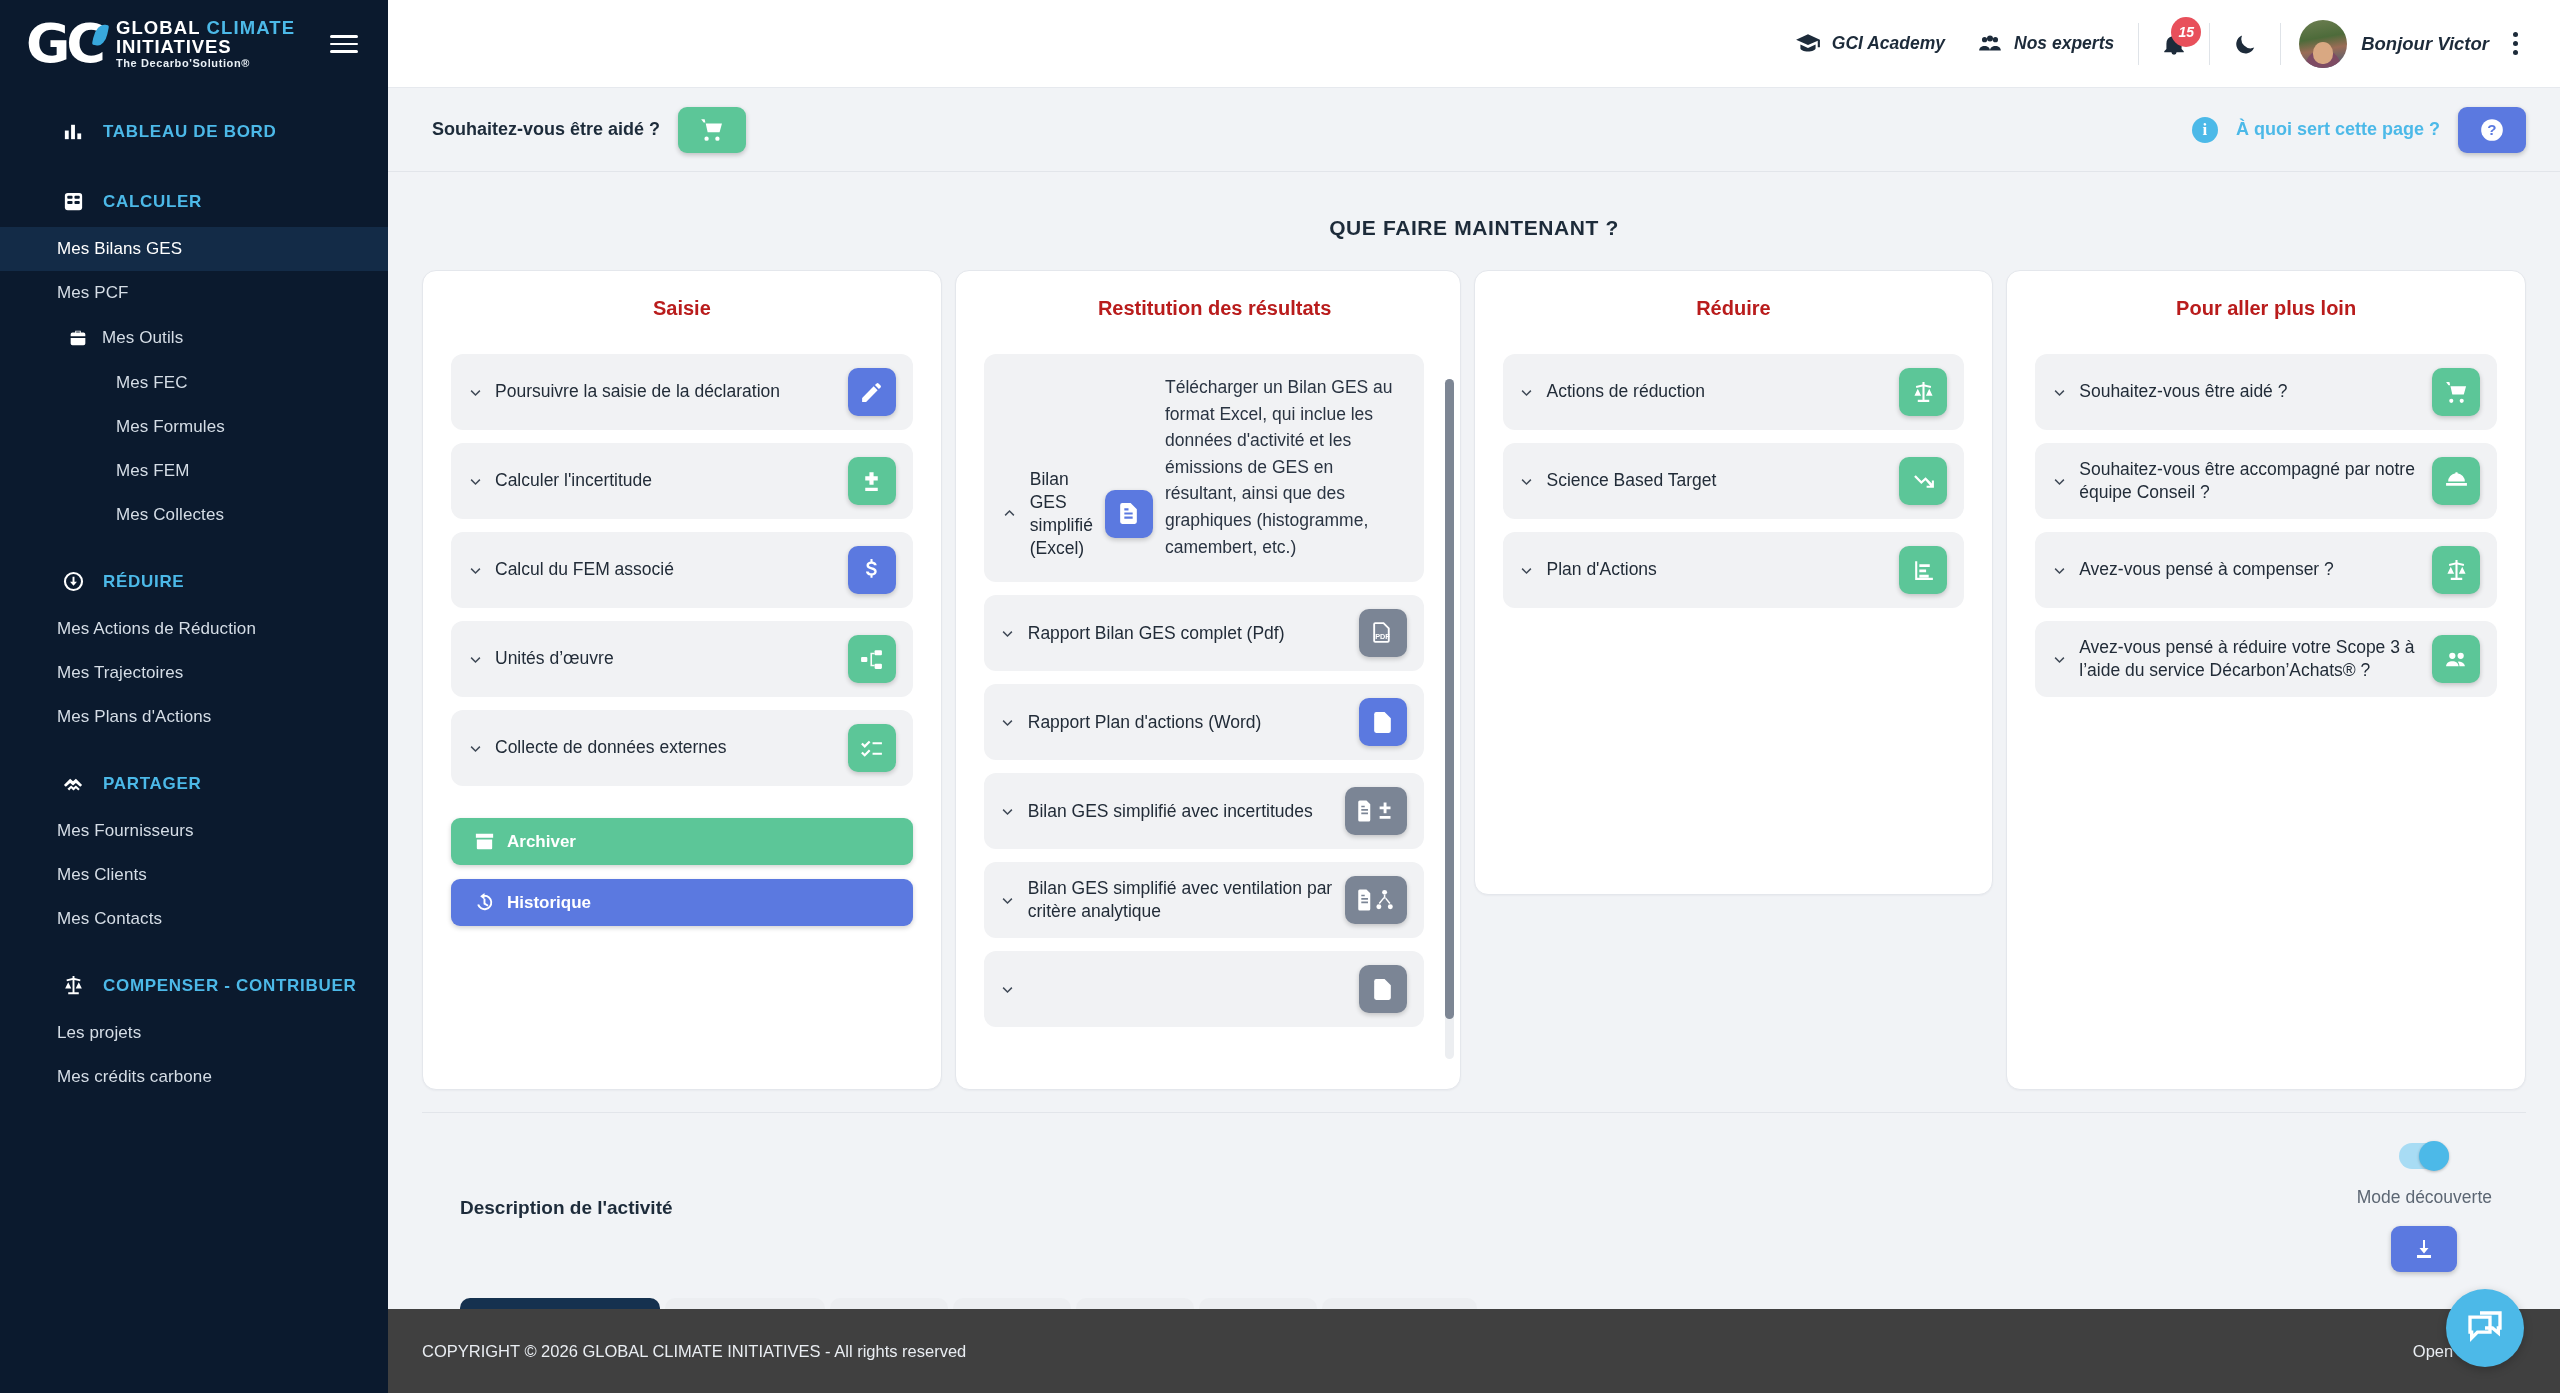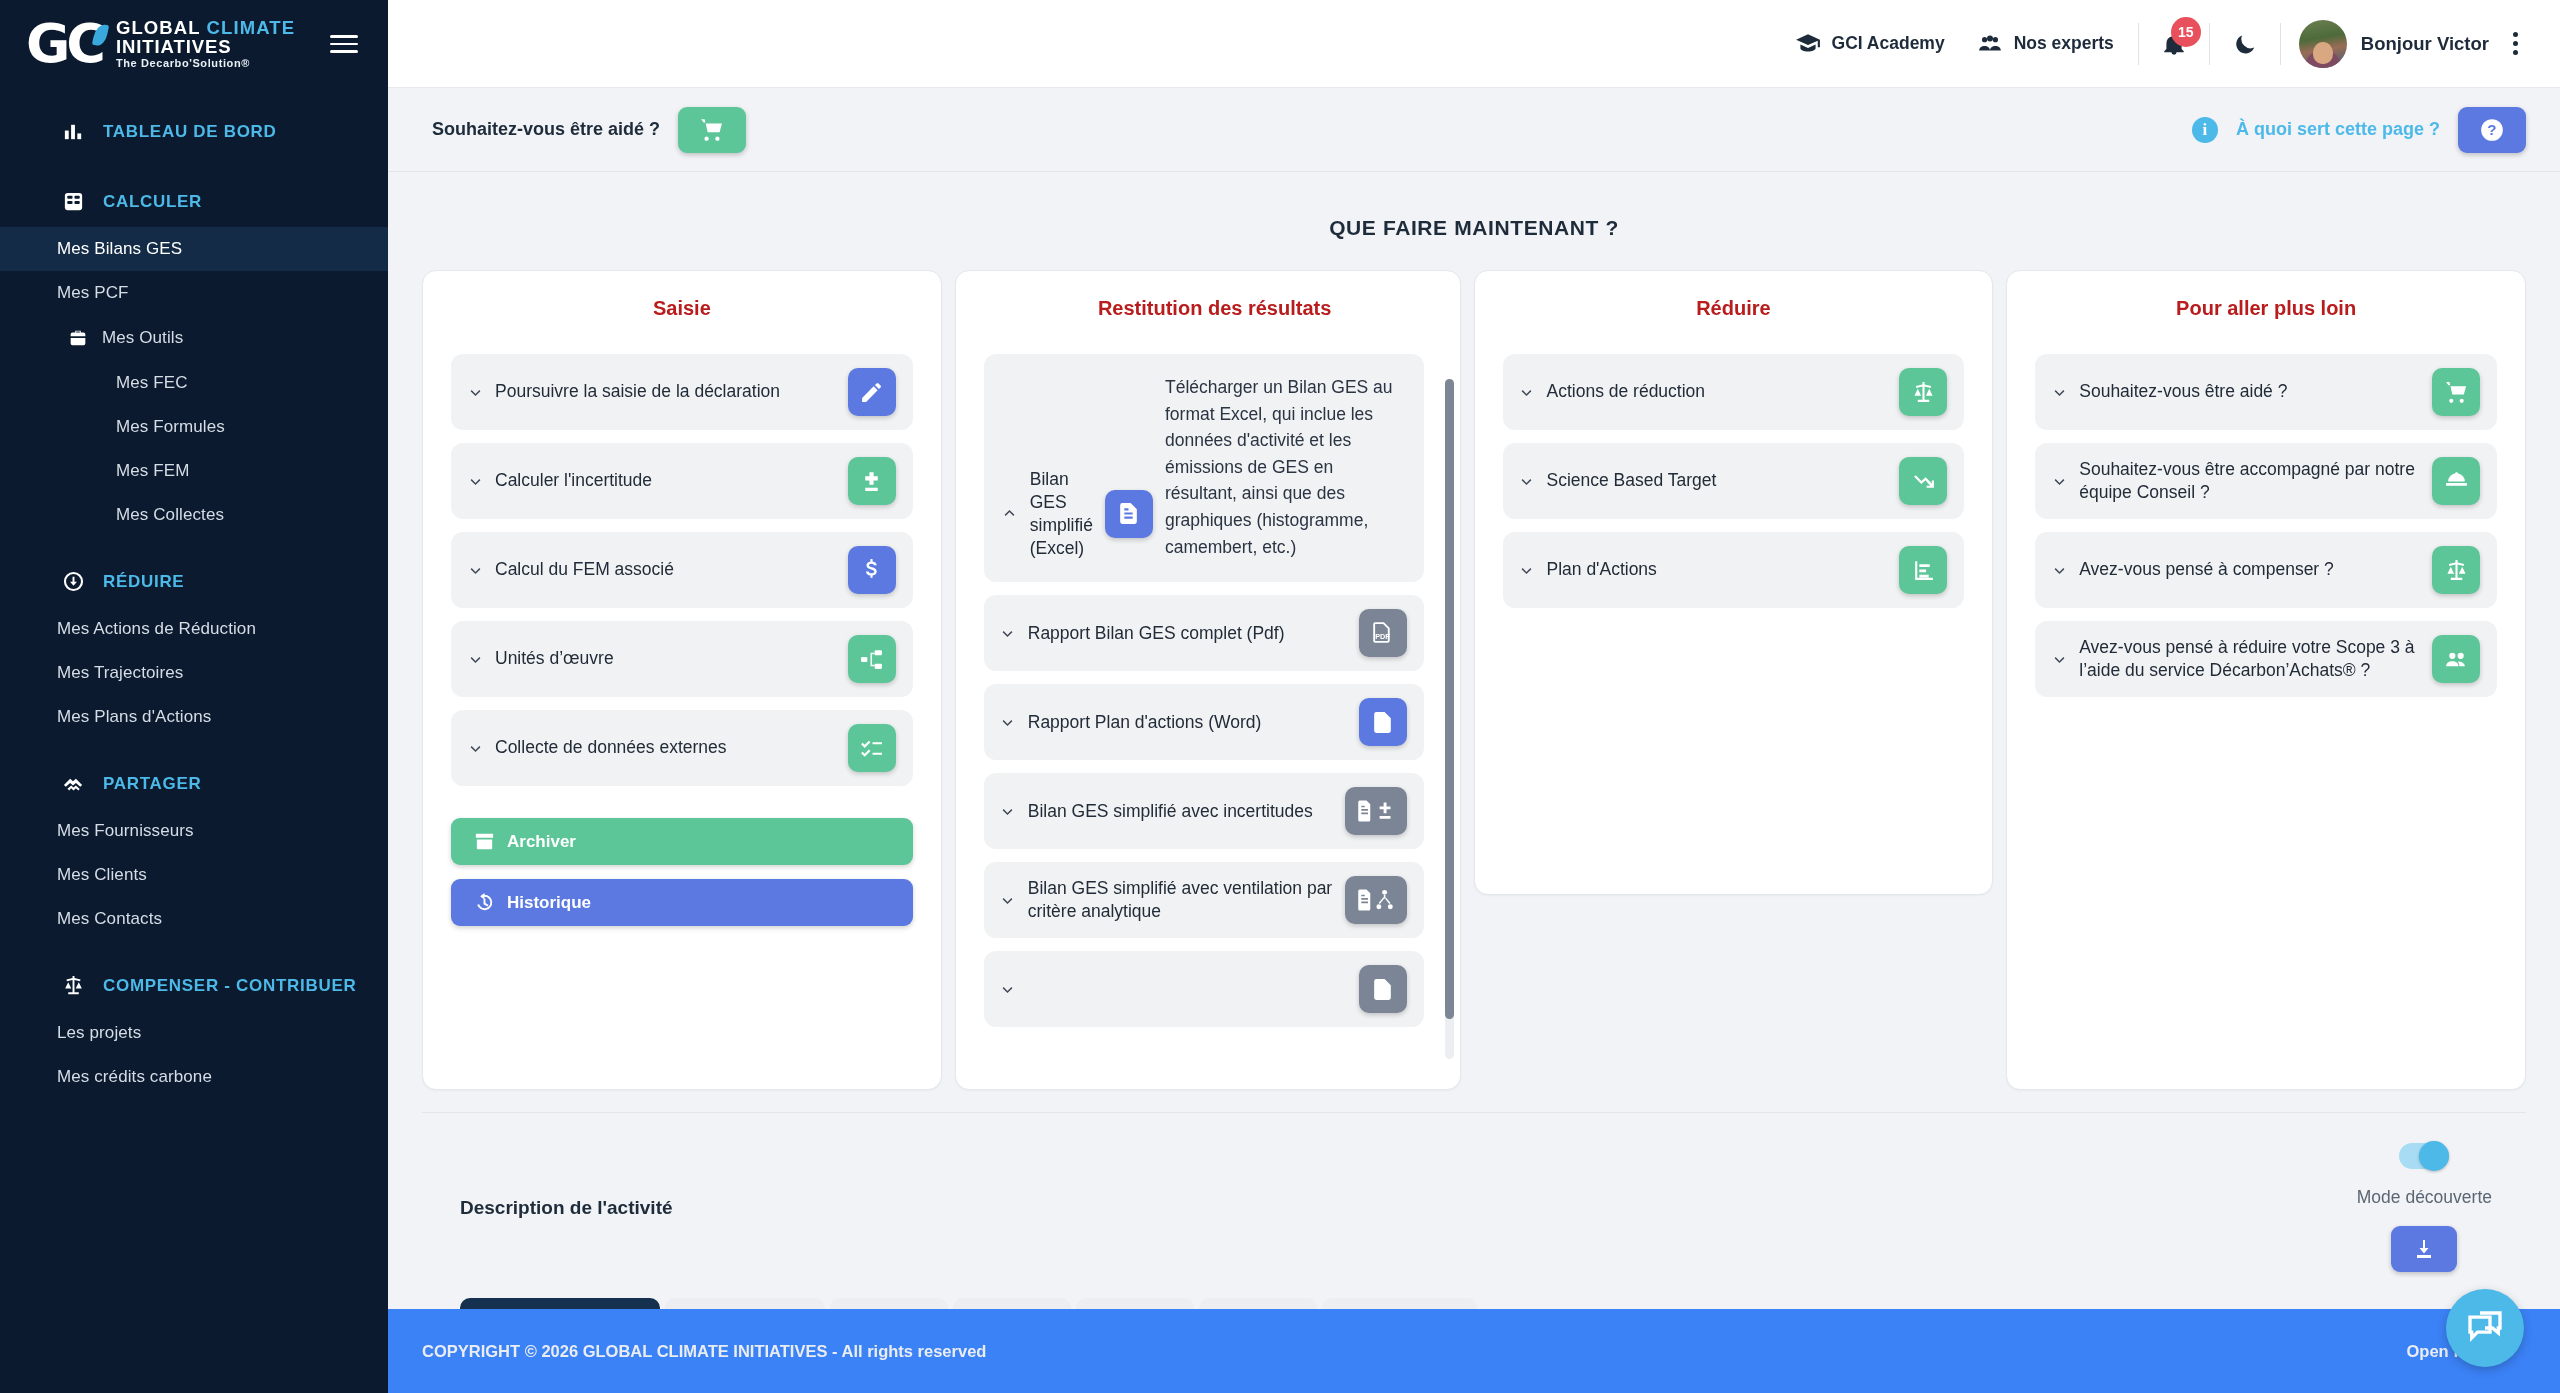--- a/index.html
+++ b/index.html
@@ -58,21 +58,21 @@
   .sb-item.withicon svg { width: 22px; height: 22px; fill: #fff; flex:none; }
   .sb-gap { height: 19px; }
 
   
   .main { flex: 1; height: 1393px; display: flex; flex-direction: column; background: #f1f3f6; position: relative; }
 
   
   .topbar {
     height: 88px; background: #fff; display: flex; align-items: center;
     justify-content: flex-end; padding-right: 34px; gap: 0px;
-    border-bottom: 1px solid #e6e9ee; flex: none;
+    border-bottom: 1px solid #e6e9ee; flex: none; font-style: italic;
   }
   .tb-link { display: flex; align-items: center; gap: 11px; color: #1d2b3a; font-size: 17.5px; font-weight: 700; cursor: pointer; padding: 0 16px;}
   .tb-link svg { width: 26px; height: 26px; fill: #1d2b3a; }
   .tb-sep { width: 1px; height: 42px; background: #dfe3e8; margin: 0 8px; }
   .tb-icon { position: relative; padding: 0 14px; cursor: pointer; display: flex; align-items: center;}
   .tb-icon svg { width: 26px; height: 26px; fill: #1d2b3a; }
   .badge {
     position: absolute; top: -14px; left: 24px;
     background: #e8505b; color: #fff; font-size: 14px; font-weight: 700;
     min-width: 30px; height: 30px; border-radius: 15px;
@@ -189,22 +189,22 @@
 
   .tabstrip { display: flex; gap: 5px; padding: 26px 0 0 38px; }
   .tab { height: 40px; min-width: 118px; border-radius: 10px 10px 0 0; background: #eceef1; cursor: pointer;}
   .tab.active { background: #15314f; width: 200px; }
   .tab.w2 { width: 160px; } .tab.w3 { width: 118px; } .tab.w4 { width: 118px; }
   .tab.w5 { width: 118px; } .tab.w6 { width: 88px; } .tab.w7 { width: 155px; }
 
   
   .footer {
     position: absolute; left: 0; bottom: 0; width: 100%; height: 84px;
-    background: #3b82f6; color: #e9edf2; display: flex; align-items: center;
-    padding: 0 60px 0 34px; font-size: 16.5px; z-index: 8; font-weight: bold;
+    background: #404040; color: #e9edf2; display: flex; align-items: center;
+    padding: 0 60px 0 34px; font-size: 16.5px; z-index: 8;
   }
   .foot-right { margin-left: auto; font-size: 16.5px; cursor: pointer; }
   .chatfab {
     position: absolute; right: 36px; bottom: 26px; width: 78px; height: 78px;
     border-radius: 50%; background: #4cb9e8; display: flex; align-items: center;
     justify-content: center; cursor: pointer; z-index: 20; box-shadow: 0 3px 10px rgba(0,0,0,.22);
   }
   .chatfab svg { width: 40px; height: 40px; fill: none; stroke: #fff; stroke-width: 2; }
 </style>
 </head>

